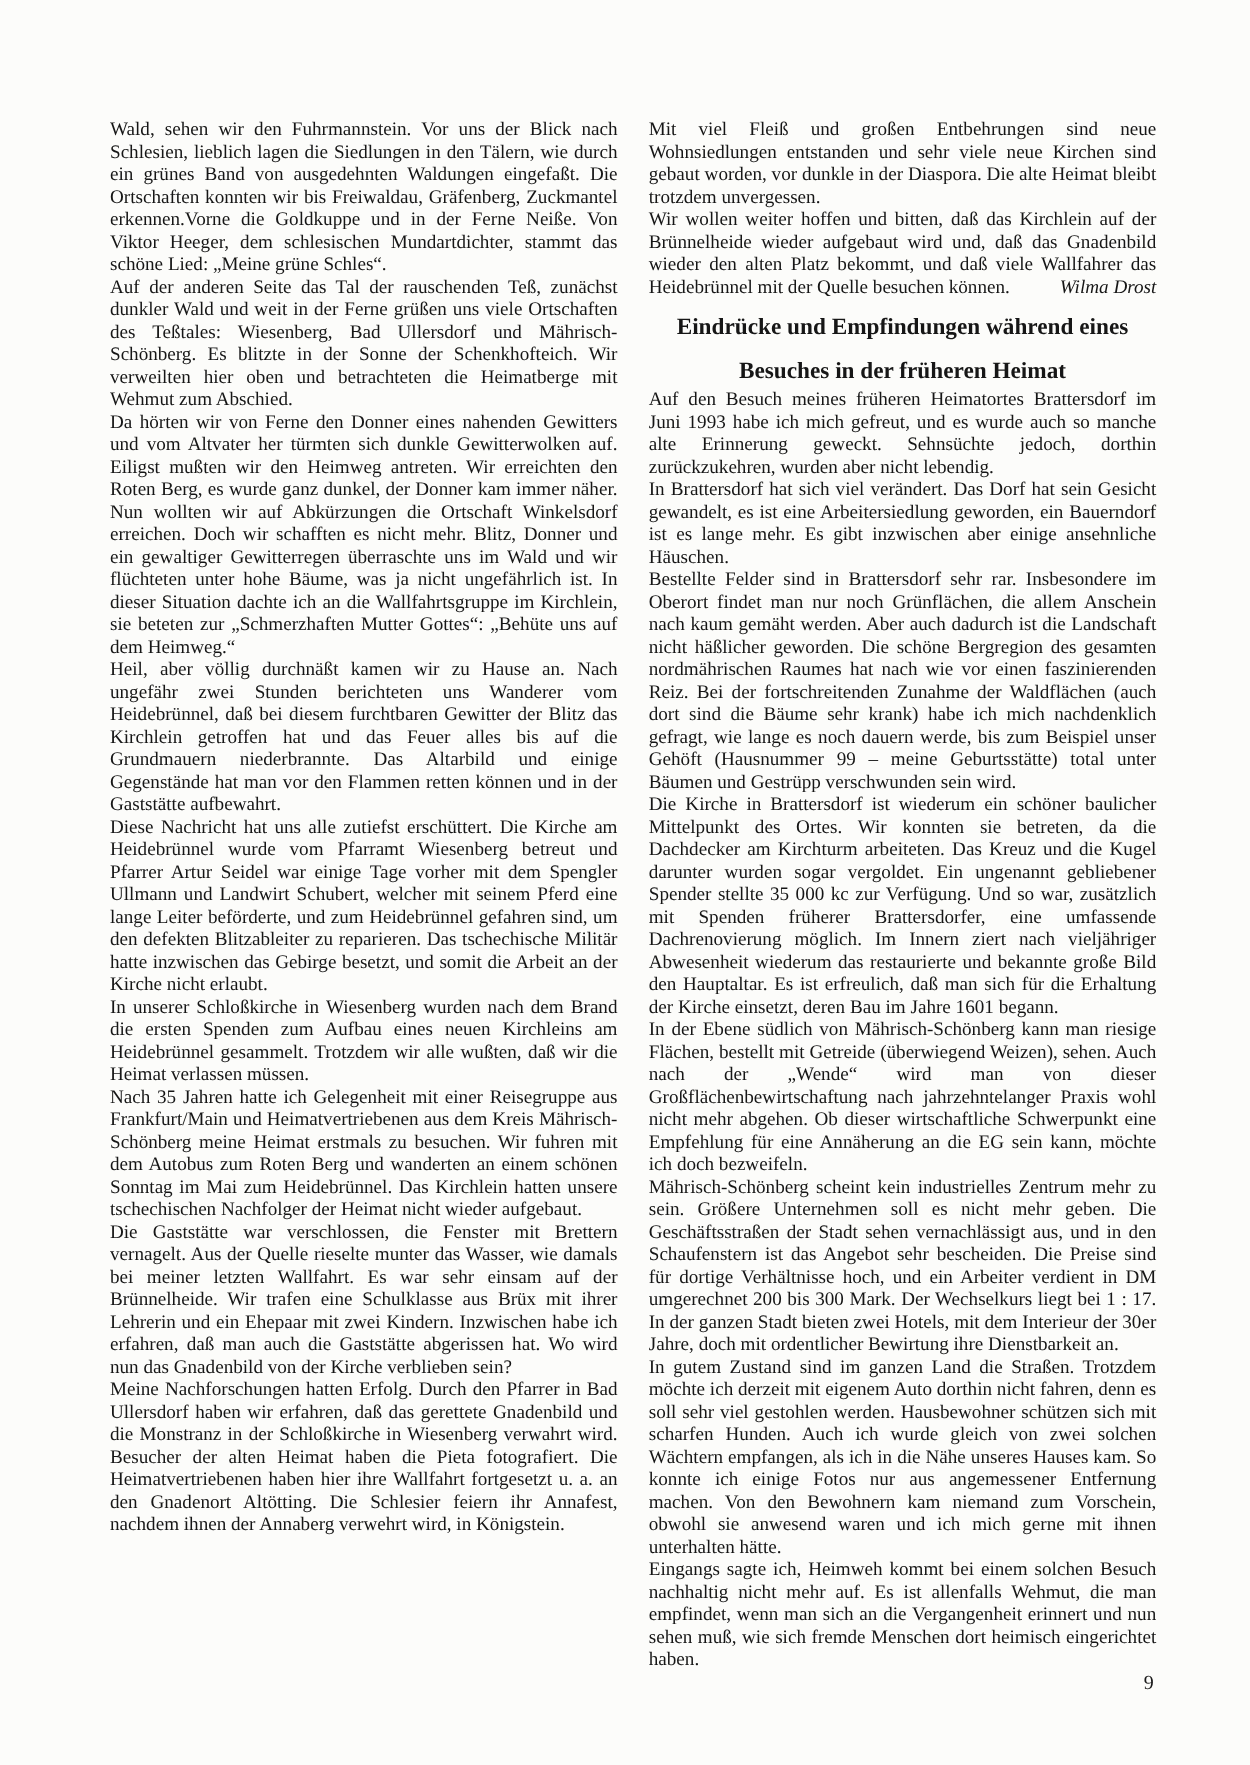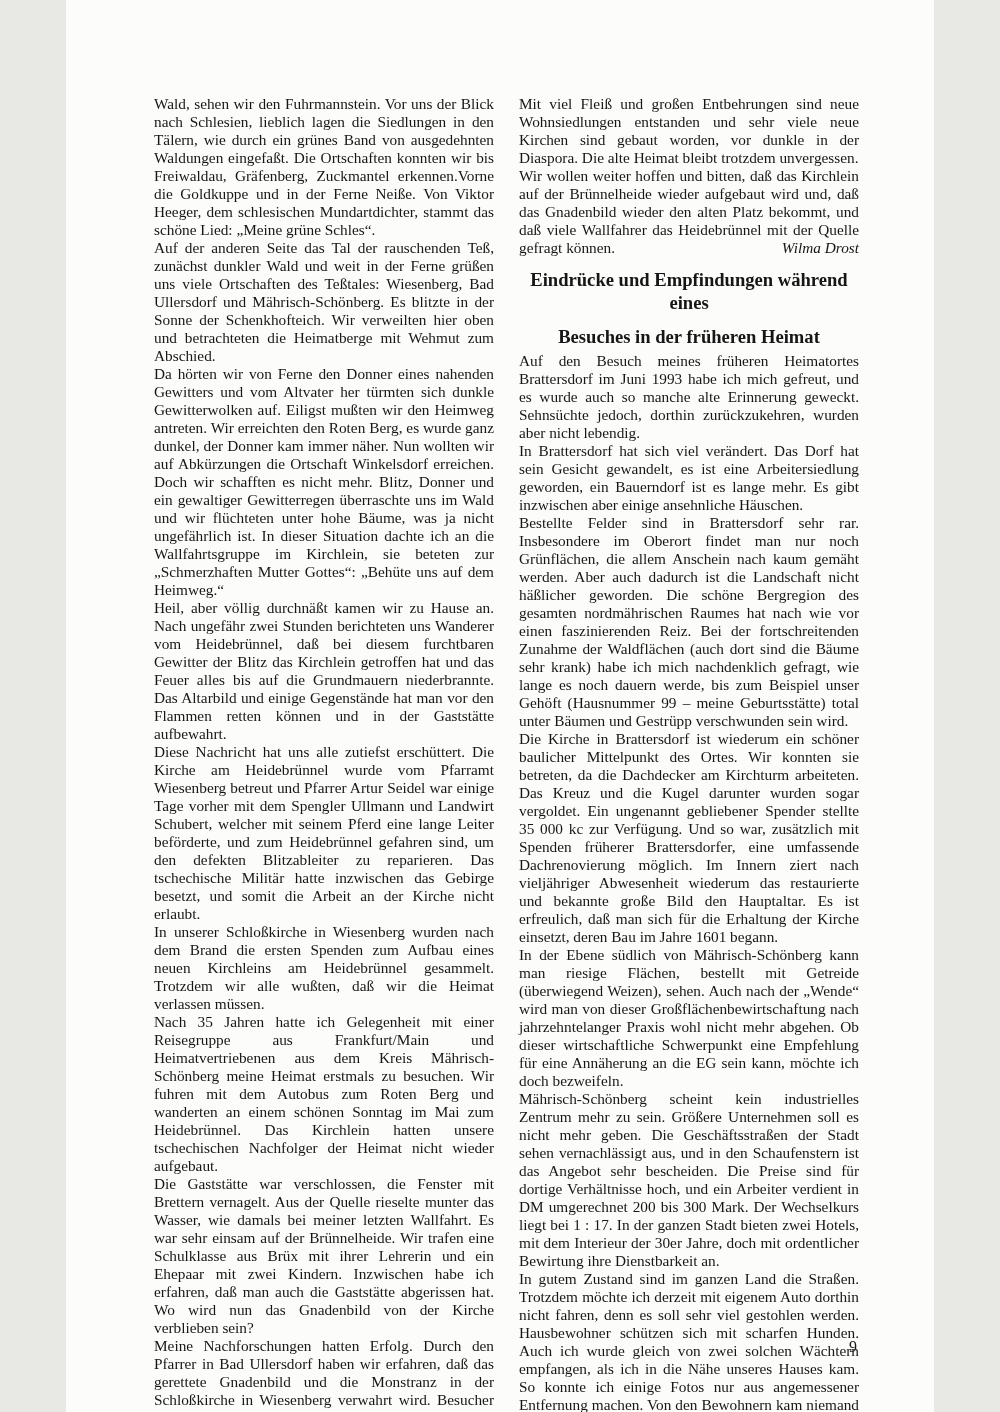--- a/index.html
+++ b/index.html
@@ -2,21 +2,21 @@
 <html><head>
 <meta charset="utf-8">
 <style>
   html, body {
     margin: 0;
     padding: 0;
     background: #e8e8e5;
   }
   .page {
     position: relative;
-    width: 868px;
+    width: 1000px;
     height: 1412px;
     margin: 0 auto;
     background: #fcfcfa;
     box-sizing: border-box;
     padding: 95px 75px 0 88px;
     font-family: "Liberation Serif", "DejaVu Serif", serif;
     color: #161616;
     overflow: hidden;
   }
   .columns {
@@ -72,21 +72,21 @@
       <p>Diese Nachricht hat uns alle zutiefst erschüttert. Die Kirche am Heidebrünnel wurde vom Pfarramt Wiesenberg betreut und Pfarrer Artur Seidel war einige Tage vorher mit dem Spengler Ullmann und Landwirt Schubert, welcher mit seinem Pferd eine lange Leiter beförderte, und zum Heidebrünnel gefahren sind, um den defekten Blitzableiter zu reparieren. Das tschechische Militär hatte inzwischen das Gebirge besetzt, und somit die Arbeit an der Kirche nicht erlaubt.</p>
       <p>In unserer Schloßkirche in Wiesenberg wurden nach dem Brand die ersten Spenden zum Aufbau eines neuen Kirchleins am Heidebrünnel gesammelt. Trotzdem wir alle wußten, daß wir die Heimat verlassen müssen.</p>
       <p>Nach 35 Jahren hatte ich Gelegenheit mit einer Reisegruppe aus Frankfurt/Main und Heimatvertriebenen aus dem Kreis Mährisch-Schönberg meine Heimat erstmals zu besuchen. Wir fuhren mit dem Autobus zum Roten Berg und wanderten an einem schönen Sonntag im Mai zum Heidebrünnel. Das Kirchlein hatten unsere tschechischen Nachfolger der Heimat nicht wieder aufgebaut.</p>
       <p>Die Gaststätte war verschlossen, die Fenster mit Brettern vernagelt. Aus der Quelle rieselte munter das Wasser, wie damals bei meiner letzten Wallfahrt. Es war sehr einsam auf der Brünnelheide. Wir trafen eine Schulklasse aus Brüx mit ihrer Lehrerin und ein Ehepaar mit zwei Kindern. Inzwischen habe ich erfahren, daß man auch die Gaststätte abgerissen hat. Wo wird nun das Gnadenbild von der Kirche verblieben sein?</p>
       <p>Meine Nachforschungen hatten Erfolg. Durch den Pfarrer in Bad Ullersdorf haben wir erfahren, daß das gerettete Gnadenbild und die Monstranz in der Schloßkirche in Wiesenberg verwahrt wird. Besucher der alten Heimat haben die Pieta fotografiert. Die Heimatvertriebenen haben hier ihre Wallfahrt fortgesetzt u. a. an den Gnadenort Altötting. Die Schlesier feiern ihr Annafest, nachdem ihnen der Annaberg verwehrt wird, in Königstein.</p>
     </div>
 
     <div class="col">
       <p>Mit viel Fleiß und großen Entbehrungen sind neue Wohnsiedlungen entstanden und sehr viele neue Kirchen sind gebaut worden, vor dunkle in der Diaspora. Die alte Heimat bleibt trotzdem unvergessen.</p>
       <p>
-        <span>Wir wollen weiter hoffen und bitten, daß das Kirchlein auf der Brünnelheide wieder aufgebaut wird und, daß das Gnadenbild wieder den alten Platz bekommt, und daß viele Wallfahrer das Heidebrünnel mit der Quelle gefragt können.</span>
+        <span>Wir wollen weiter hoffen und bitten, daß das Kirchlein auf der Brünnelheide wieder aufgebaut wird und, daß das Gnadenbild wieder den alten Platz bekommt, und daß viele Wallfahrer das Heidebrünnel mit der Quelle besuchen können.</span>
         <span class="signature">Wilma Drost</span>
       </p>
 
       <h2 class="article-title">
         <span class="title-line">Eindrücke und Empfindungen während eines</span>
         <span class="title-line">Besuches in der früheren Heimat</span>
       </h2>
 
       <p>Auf den Besuch meines früheren Heimatortes Brattersdorf im Juni 1993 habe ich mich gefreut, und es wurde auch so manche alte Erinnerung geweckt. Sehnsüchte jedoch, dorthin zurückzukehren, wurden aber nicht lebendig.</p>
       <p>In Brattersdorf hat sich viel verändert. Das Dorf hat sein Gesicht gewandelt, es ist eine Arbeitersiedlung geworden, ein Bauerndorf ist es lange mehr. Es gibt inzwischen aber einige ansehnliche Häuschen.</p>

